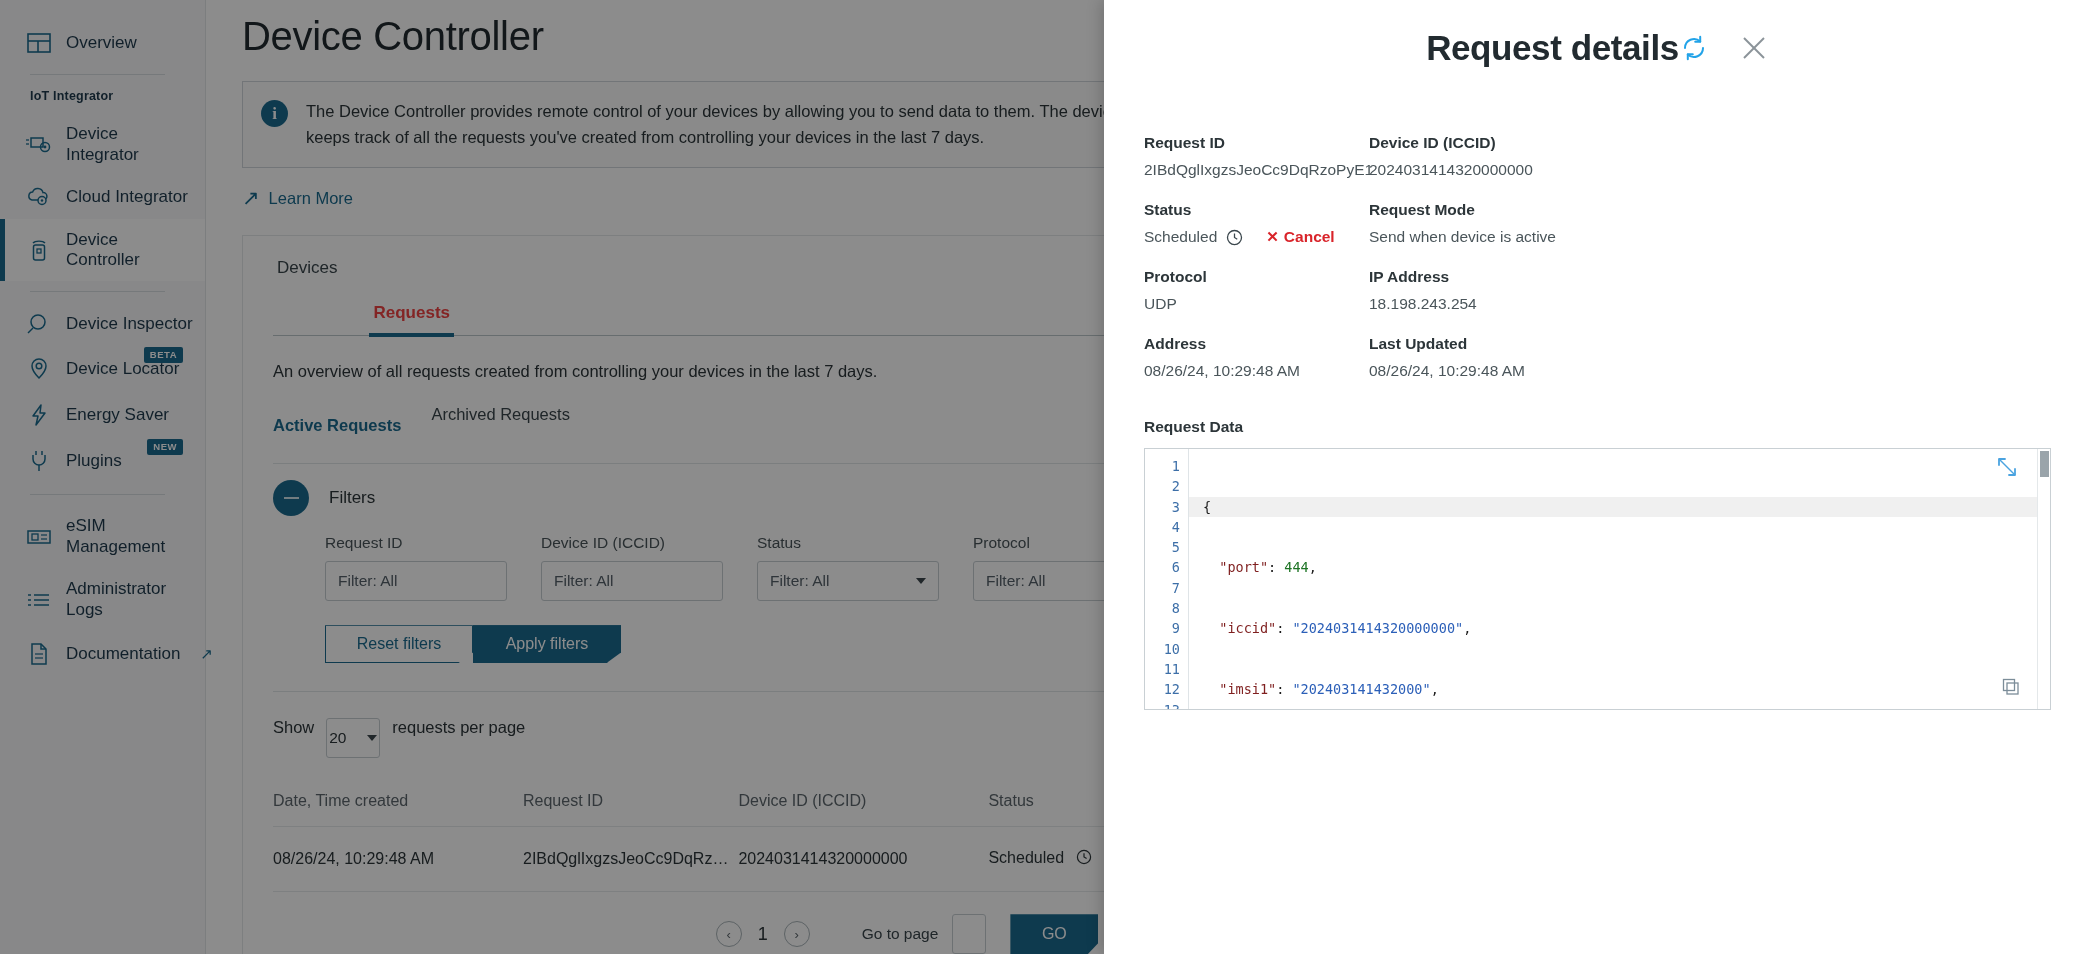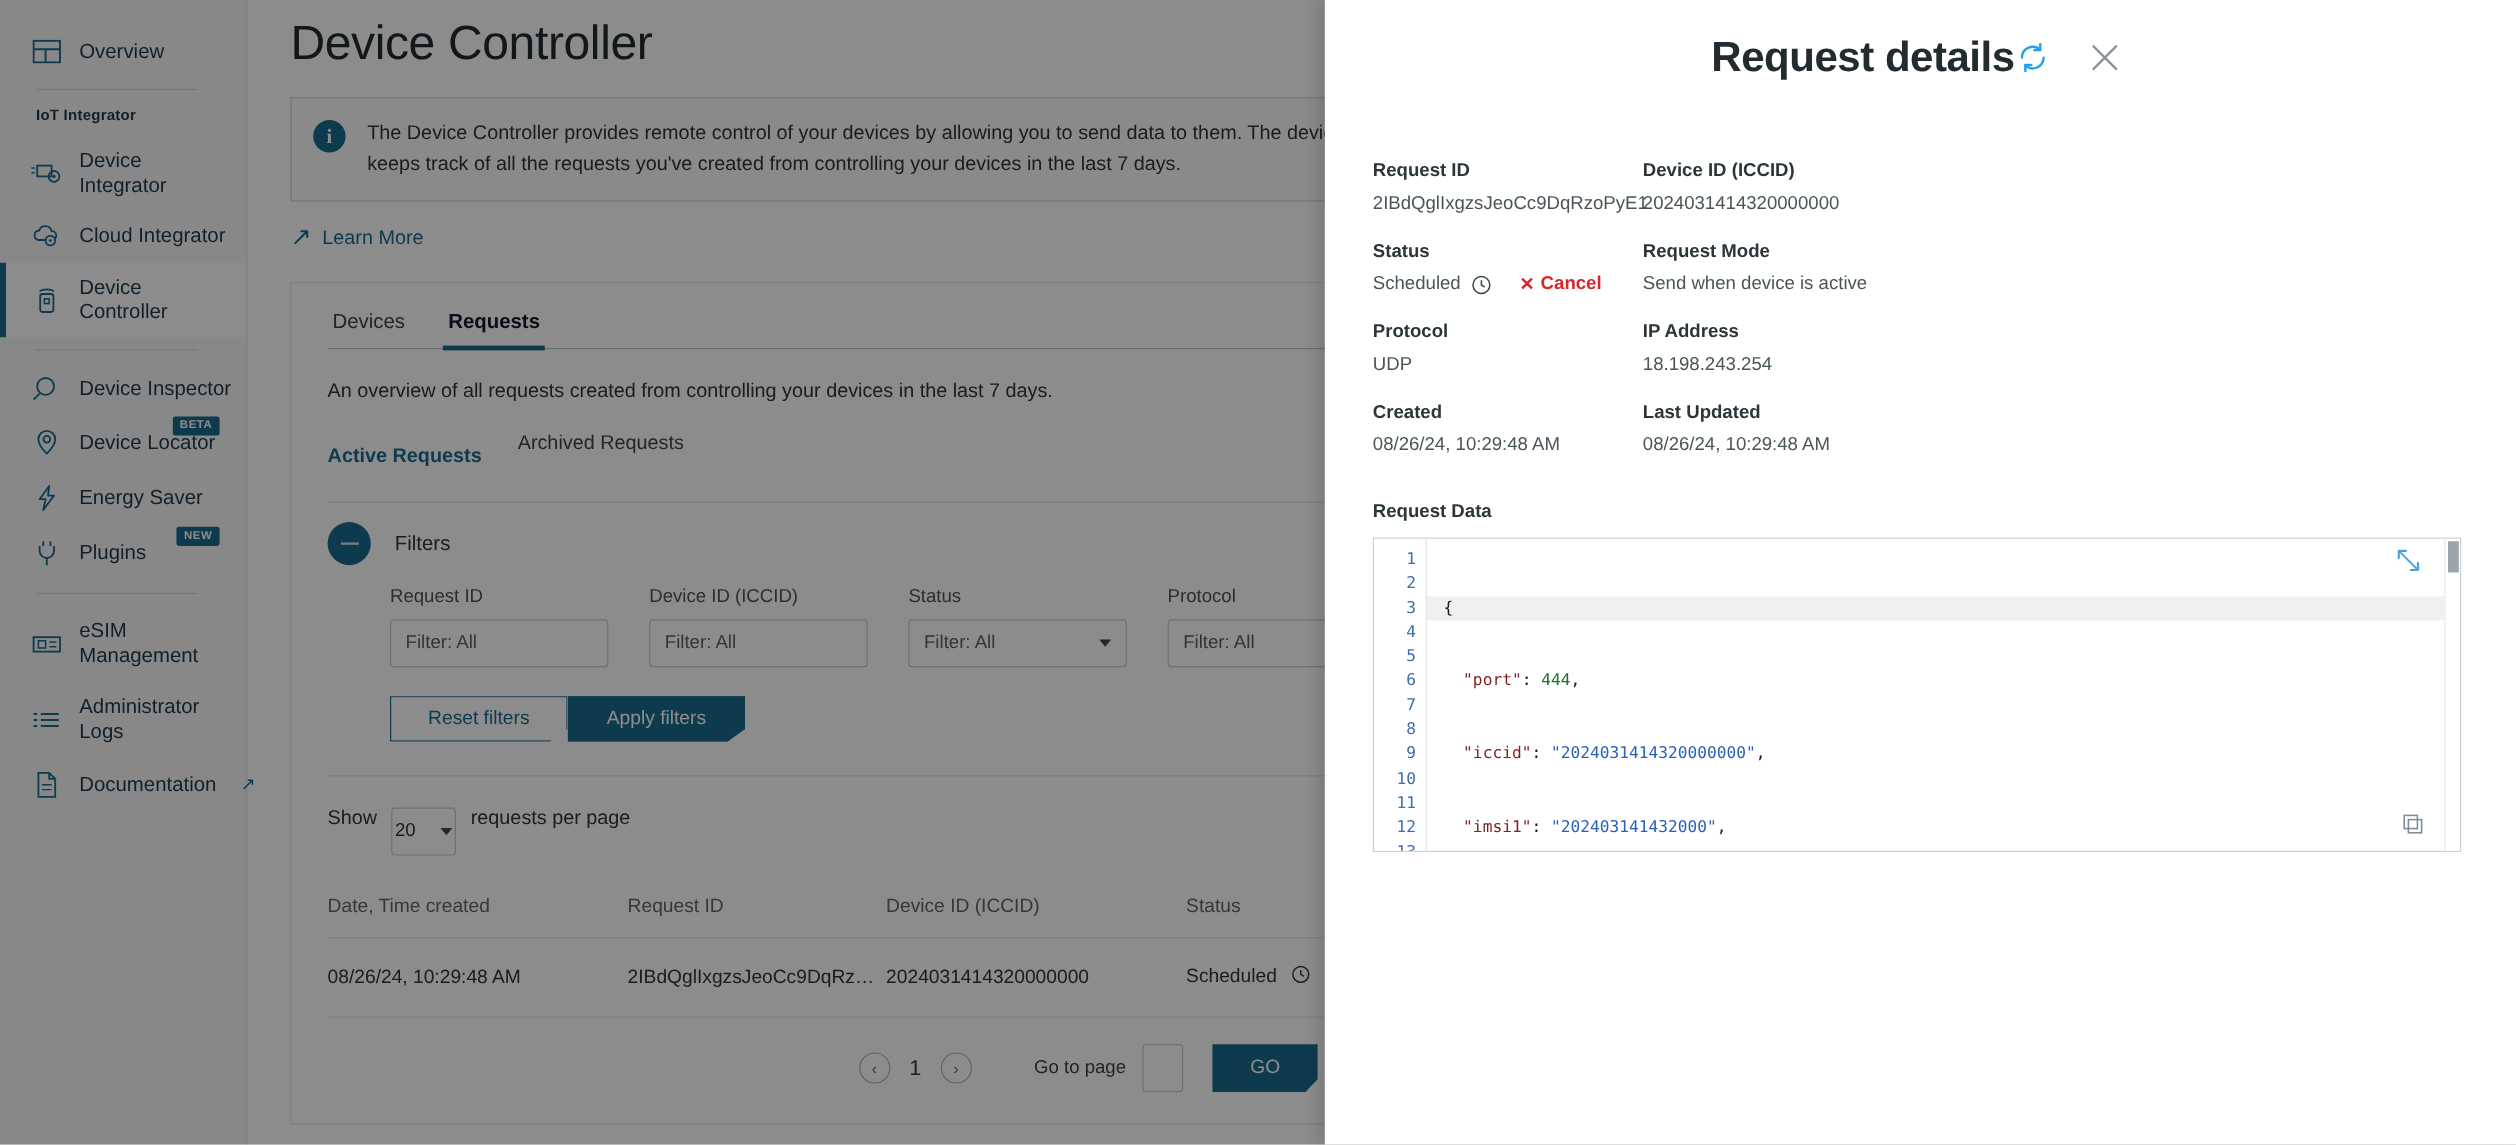--- a/index.html
+++ b/index.html
@@ -147,24 +147,25 @@
     border-bottom: 1px solid #bcc6cb;
     padding-top: 22px;
   }
   .tab {
     font-size: 17px;
     color: #3a464c;
     padding: 0 4px 10px 4px;
     cursor: pointer;
   }
   .tab.active {
-    color: #0f172a;
+    color: #ef4444;
     font-weight: bold;
     border-bottom: 4px solid #1b6b8f;
     margin-bottom: -2px;
+    margin-top: 45px;
   }
   .tab-desc {
     font-size: 16.5px;
     color: #2c3539;
     margin: 26px 0 0 0;
   }
   .subtabs {
     display: flex; gap: 30px;
     margin: 24px 0 0 0;
   }
@@ -705,21 +706,21 @@
       <div>
         <div class="d-label">Protocol</div>
         <div class="d-value">UDP</div>
       </div>
       <div>
         <div class="d-label">IP Address</div>
         <div class="d-value">18.198.243.254</div>
       </div>
 
       <div>
-        <div class="d-label">Created</div>
+        <div class="d-label">Address</div>
         <div class="d-value">08/26/24, 10:29:48 AM</div>
       </div>
       <div>
         <div class="d-label">Last Updated</div>
         <div class="d-value">08/26/24, 10:29:48 AM</div>
       </div>
     </div>
 
     <div class="rd-label">Request Data</div>
 

